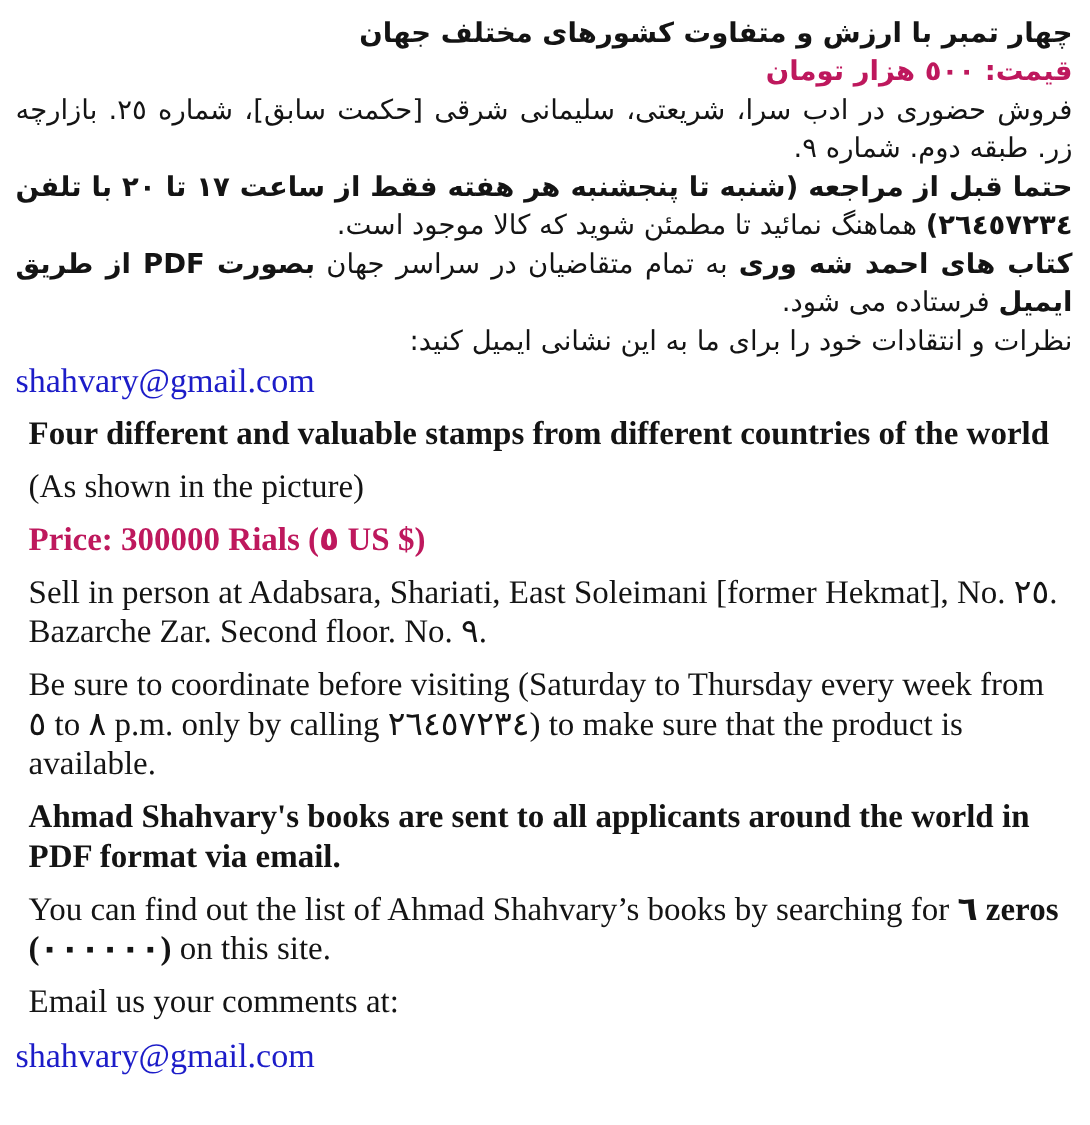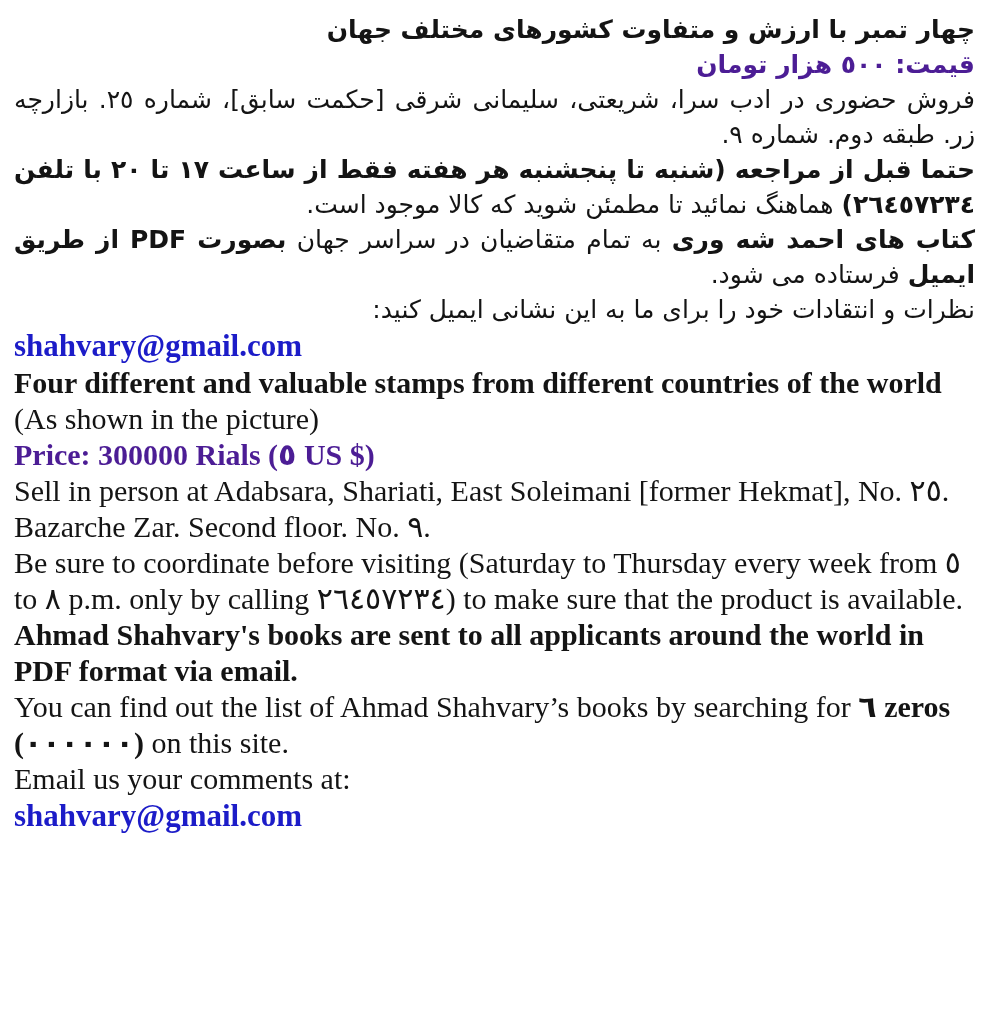--- a/index.html
+++ b/index.html
@@ -22,27 +22,27 @@
   }
   .fa p { margin: 0; }
   
   .en {
     direction: ltr;
     font-family: "Liberation Serif", "DejaVu Serif", "DejaVu Sans", serif;
     font-size: 30px;
     line-height: 36px;
     text-align: left;
   }
-  .en p { margin: 0; }
+  .en p { margin: 12px; }
   .bold { font-weight: bold; }
-  .red  { color: #4c1d95; }
+  .red  { color: #be185d; }
   .email-link {
     display: block;
     font-family: "Liberation Serif", "DejaVu Serif", serif;
-    font-weight: bold;
+    font-weight: normal;
     font-size: 31px;
     line-height: 38px;
     color: #1c1cc8;
     text-decoration: none;
     cursor: pointer;
   }
 </style>
 </head>
 <body>
 

